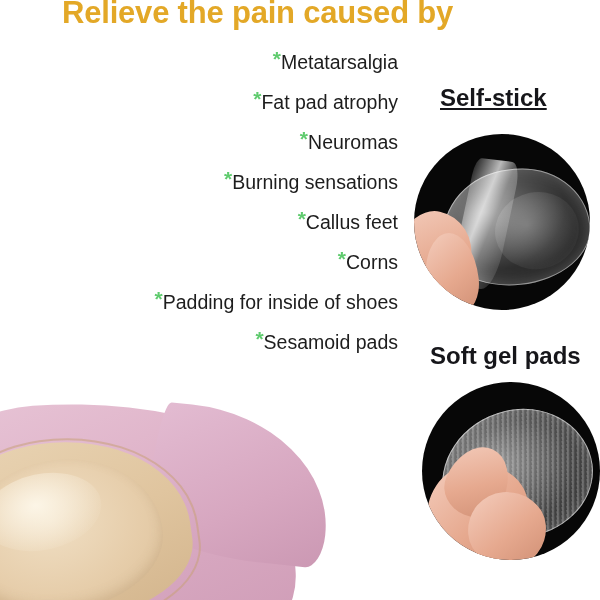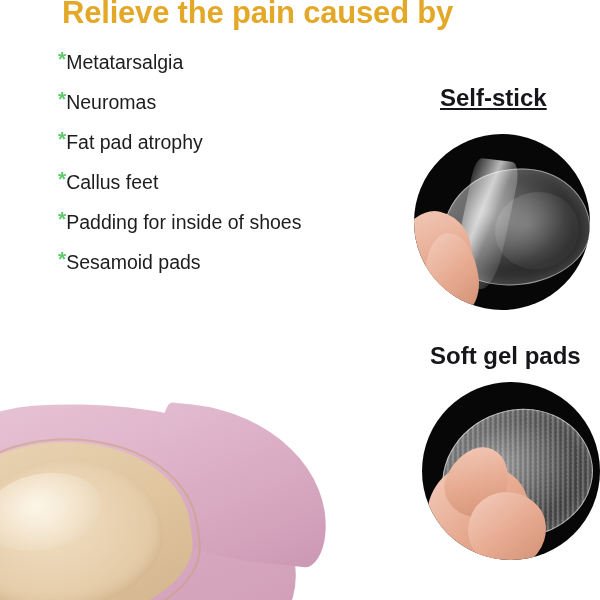--- a/index.html
+++ b/index.html
@@ -36,20 +36,21 @@
     position: absolute;
     left: 58px;
     top: 42px;
     width: 340px;
   }
   .condition-item {
     position: relative;
     height: 40px;
     line-height: 40px;
     white-space: nowrap;
+    text-align: right;
   }
   .bullet-asterisk {
     color: #5fcb6e;
     font-size: 21px;
     font-weight: bold;
     vertical-align: top;
     line-height: 34px;
     display: inline-block;
   }
   .condition-label {
@@ -275,33 +276,39 @@
 
   <div id="heading">Relieve the pain caused by</div>
 
   <div id="condition-list">
 
     <div class="condition-item">
       <span class="bullet-asterisk">*</span><span class="condition-label">Metatarsalgia</span>
     </div>
 
     <div class="condition-item">
+      <span class="bullet-asterisk">*</span><span class="condition-label">Fat pad atrophy</span>
+    </div>
+
+    <div class="condition-item">
       <span class="bullet-asterisk">*</span><span class="condition-label">Neuromas</span>
     </div>
 
     <div class="condition-item">
-      <span class="bullet-asterisk">*</span><span class="condition-label">Fat pad atrophy</span>
-    </div>
-
+      <span class="bullet-asterisk">*</span><span class="condition-label">Burning sensations</span>
+    </div>
 
     <div class="condition-item">
       <span class="bullet-asterisk">*</span><span class="condition-label">Callus feet</span>
     </div>
 
 
+    <div class="condition-item">
+      <span class="bullet-asterisk">*</span><span class="condition-label">Corns</span>
+    </div>
 
     <div class="condition-item">
       <span class="bullet-asterisk">*</span><span class="condition-label">Padding for inside of shoes</span>
     </div>
 
     <div class="condition-item">
       <span class="bullet-asterisk">*</span><span class="condition-label">Sesamoid pads</span>
     </div>
 
   </div>

